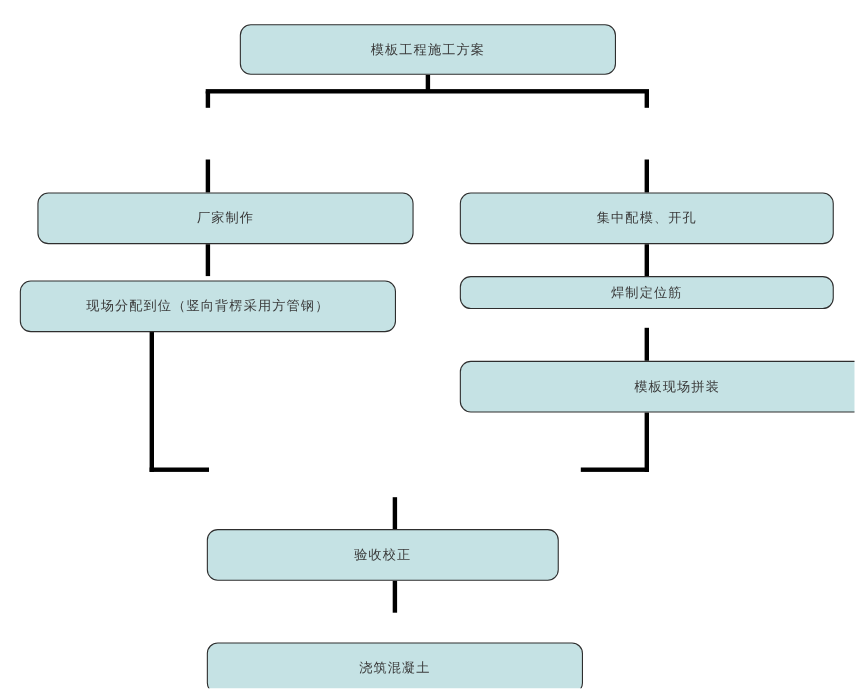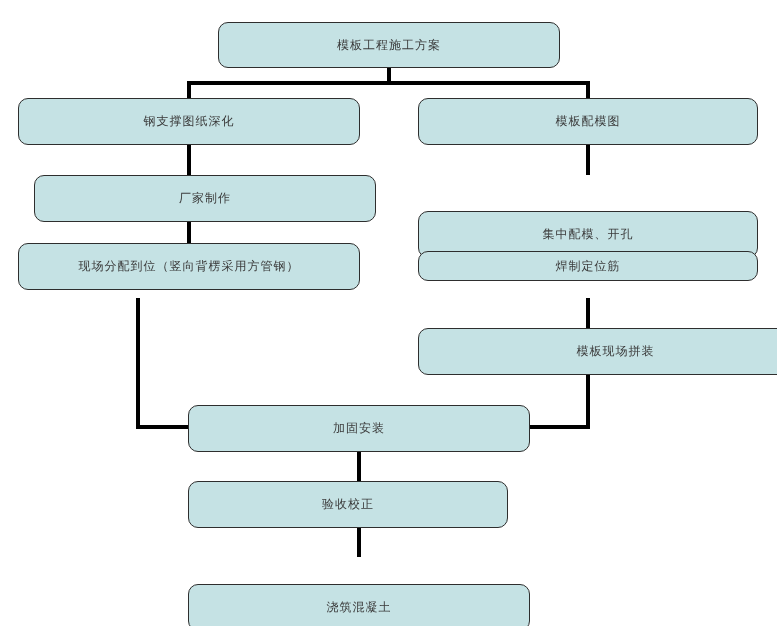--- a/index.html
+++ b/index.html
@@ -57,51 +57,42 @@
   <div class="conn" style="left:586px; top:375px; width:4px;   height:54px;"></div>
   <div class="conn" style="left:528px; top:425px; width:62px;  height:4px;"></div>
 
   <div class="conn" style="left:357px; top:452px; width:4px;   height:29px;"></div>
   <div class="conn" style="left:357px; top:528px; width:4px;   height:29px;"></div>
 
   <div class="node" style="left:218px; top:22px;  width:342px; height:46px;">
     <span>模板工程施工方案</span>
   </div>
 
-  <div class="node" style="left:18px;  top:98px;  width:342px; height:47px;">
-    <span>钢支撑图纸深化</span>
-  </div>
 
   <div class="node" style="left:34px;  top:175px; width:342px; height:47px;">
     <span>厂家制作</span>
   </div>
 
-  <div class="node" style="left:18px;  top:243px; width:342px; height:47px;">
+  <div class="node" style="left:18px;  top:255px; width:342px; height:47px;">
     <span>现场分配到位（竖向背楞采用方管钢）</span>
   </div>
 
-  <div class="node" style="left:418px; top:98px;  width:340px; height:47px;">
-    <span>模板配模图</span>
-  </div>
 
-  <div class="node" style="left:418px; top:175px; width:340px; height:47px;margin-top:36px;">
+  <div class="node" style="left:418px; top:175px; width:340px; height:47px;">
     <span>集中配模、开孔</span>
   </div>
 
   <div class="node" style="left:418px; top:251px; width:340px; height:30px;">
     <span>焊制定位筋</span>
   </div>
 
   <div class="node" style="left:418px; top:328px; width:395px; height:47px;">
     <span>模板现场拼装</span>
   </div>
 
-  <div class="node" style="left:188px; top:405px; width:342px; height:47px;">
-    <span>加固安装</span>
-  </div>
 
   <div class="node" style="left:188px; top:481px; width:320px; height:47px;">
     <span>验收校正</span>
   </div>
 
   <div class="node" style="left:188px; top:584px; width:342px; height:47px;">
     <span>浇筑混凝土</span>
   </div>
 
 </div>

